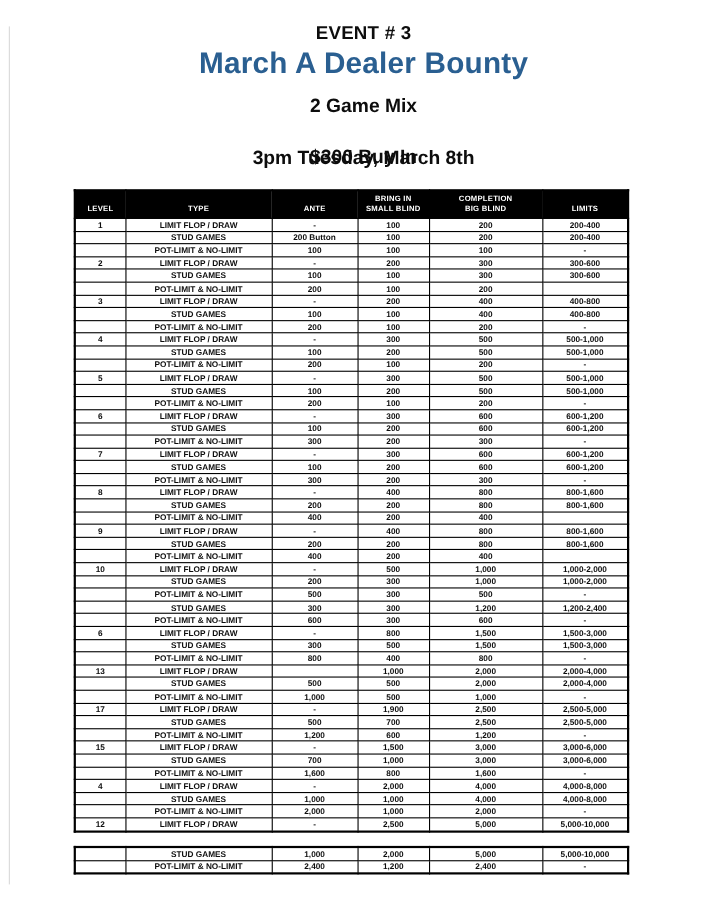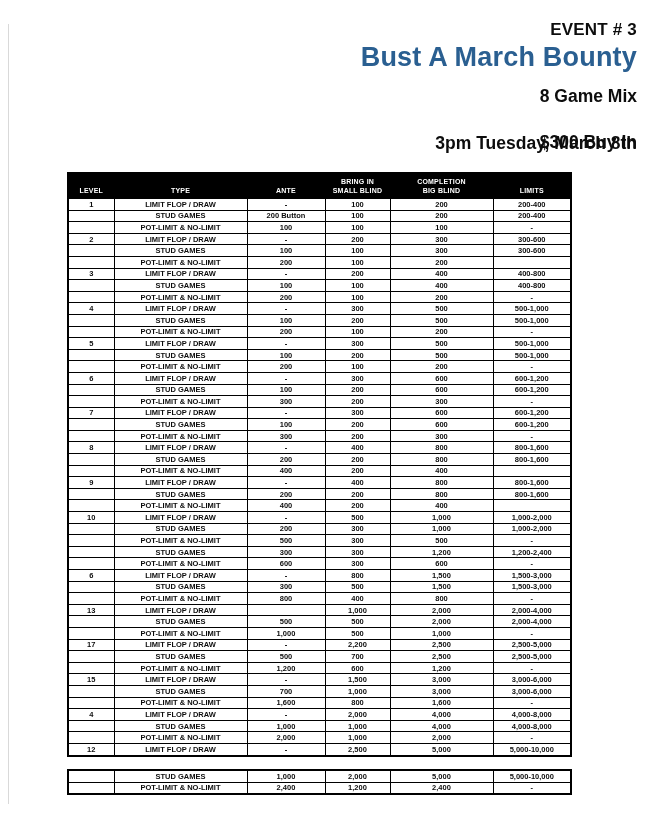--- a/index.html
+++ b/index.html
@@ -6,21 +6,21 @@
     --event-name: #2a5f91;
     --table-header-bg: #000000;
     --table-header-text: #ffffff;
   }
   html,body{margin:0;padding:0;background:#ffffff;}
   .sheet{
     position:relative;width:651px;height:821px;background:#ffffff;overflow:hidden;
     font-family:"Liberation Sans",sans-serif;font-weight:bold;color:#0d0d0d;
   }
   .page-edge{position:absolute;left:8px;top:24px;width:1px;height:780px;background:#d9d9d9;}
-  .ttl{position:absolute;left:0;width:637px;text-align:right;white-space:nowrap;}
+  .ttl{position:absolute;left:0;width:637px;text-align:center;white-space:nowrap;padding-left:12px;}
   .ttl-event-number{top:20px;font-size:17px;letter-spacing:.2px;}
   .ttl-event-name{top:42px;font-size:27px;color:var(--event-name);letter-spacing:.2px;}
   .ttl-game-mix{top:86px;font-size:17.5px;}
   .ttl-schedule{top:109px;font-size:17.5px;margin-top:24px;}
   .ttl-buy-in{top:132px;font-size:17.5px;}
 
   table.struct{
     position:absolute;left:67px;width:503px;border-collapse:collapse;table-layout:fixed;
     border:2px solid #000;
   }
@@ -43,22 +43,22 @@
     font-size:7.5px;line-height:9px;font-weight:bold;white-space:nowrap;overflow:hidden;
   }
 </style>
 </head>
 <body>
 
 <div class="sheet">
   <div class="page-edge"></div>
 
   <div class="ttl ttl-event-number">EVENT # 3</div>
-  <div class="ttl ttl-event-name">Bust A March Bounty</div>
-  <div class="ttl ttl-game-mix">8 Game Mix</div>
+  <div class="ttl ttl-event-name">March A Dealer Bounty</div>
+  <div class="ttl ttl-game-mix">2 Game Mix</div>
   <div class="ttl ttl-schedule">3pm Tuesday, March 8th</div>
   <div class="ttl ttl-buy-in">$300 Buy In</div>
 
   <table class="struct main">
     <colgroup>
       <col class="c-level">
         <col class="c-type">
         <col class="c-ante">
       <col class="c-sb">
         <col class="c-bb">
@@ -376,21 +376,21 @@
           <td>POT-LIMIT &amp; NO-LIMIT</td>
           <td>1,000</td>
           <td>500</td>
           <td>1,000</td>
           <td>-</td>
         </tr>
         <tr>
           <td>17</td>
           <td>LIMIT FLOP / DRAW</td>
           <td>-</td>
-          <td>2,200</td>
+          <td>1,900</td>
           <td>2,500</td>
           <td>2,500-5,000</td>
         </tr>
         <tr>
           <td></td>
           <td>STUD GAMES</td>
           <td>500</td>
           <td>700</td>
           <td>2,500</td>
           <td>2,500-5,000</td>

